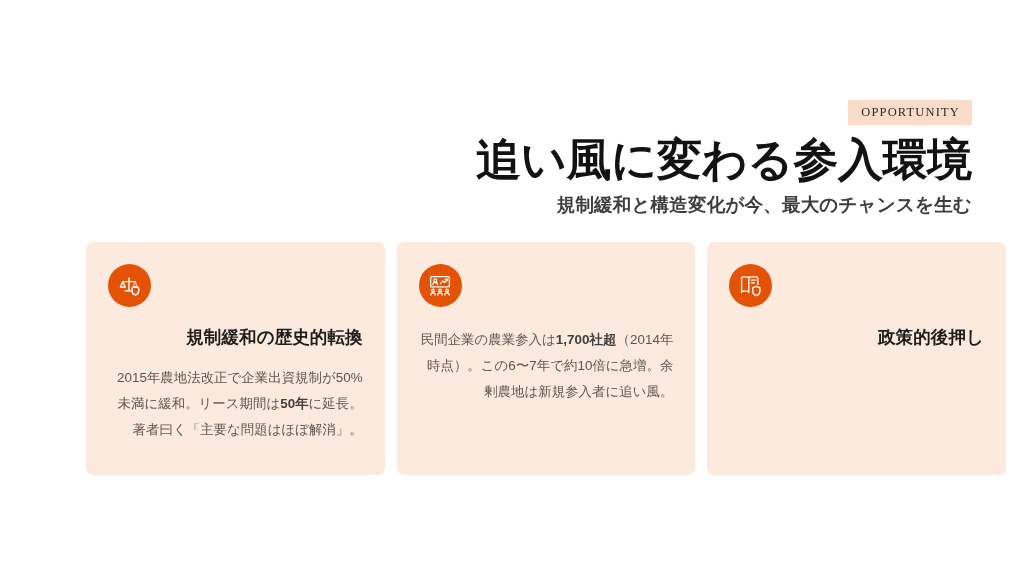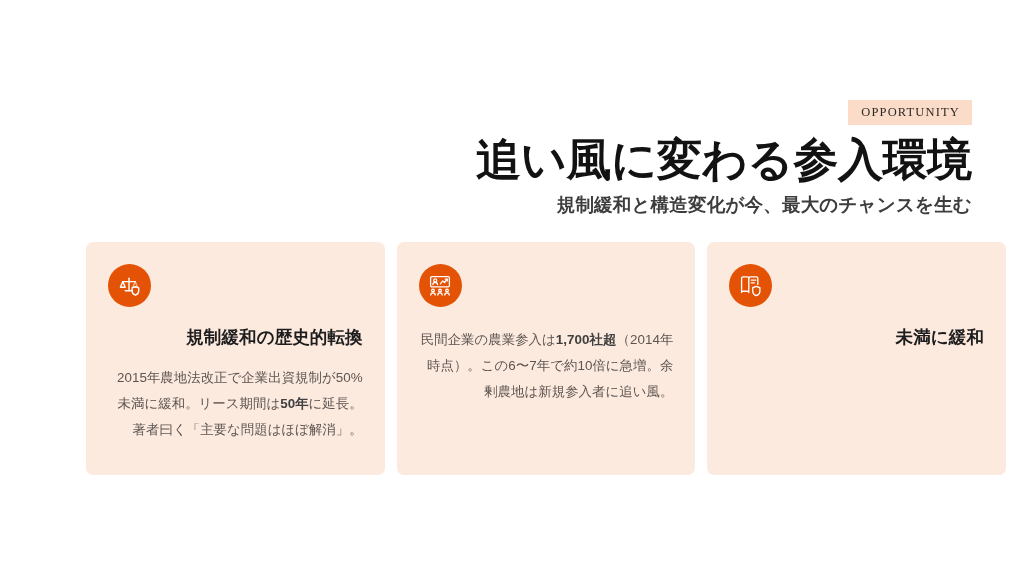--- a/index.html
+++ b/index.html
@@ -169,17 +169,17 @@
     <div class="card">
       <div class="icon-circle">
         <svg width="24" height="24" viewBox="0 0 24 24" fill="none" stroke="#ffffff" stroke-width="1.35" stroke-linecap="round" stroke-linejoin="round">
           <path d="M2.6 4.2c0-.8.6-1.4 1.4-1.4h4.4c.8 0 1.4.6 1.4 1.4v14.4c0-.8-.6-1.4-1.4-1.4H4c-.8 0-1.4.6-1.4 1.4z"></path>
           <path d="M9.8 4.2c0-.8.6-1.4 1.4-1.4h6.2c.8 0 1.4.6 1.4 1.4v6.2"></path>
           <path d="M12.2 6.1h4.6"></path>
           <path d="M12.2 8.8h3.2"></path>
           <path d="M17.3 12.4l3.6 1.35v3.3c0 2.3-1.7 3.95-3.6 4.65-1.9-.7-3.6-2.35-3.6-4.65v-3.3z"></path>
         </svg>
       </div>
-      <div class="card-title">未満に緩和</div>
+      <div class="card-title">政策的後押し</div>
     </div>
 
   </div>
 </div>
 
 </body></html>

